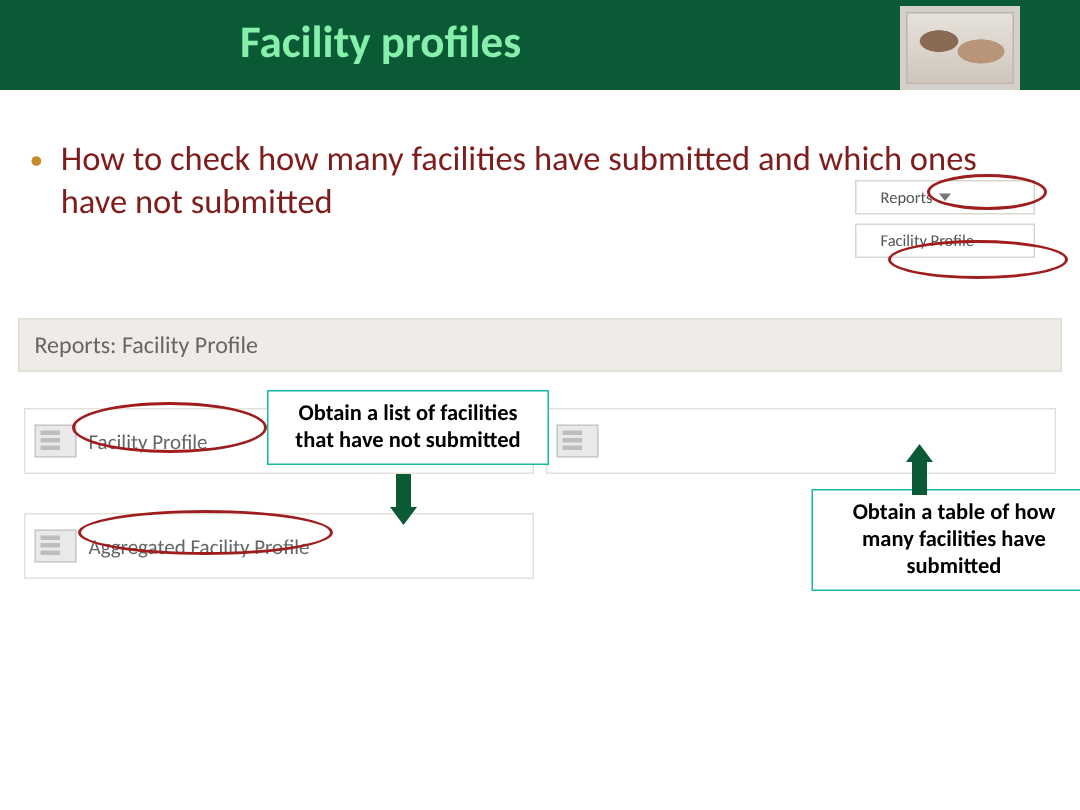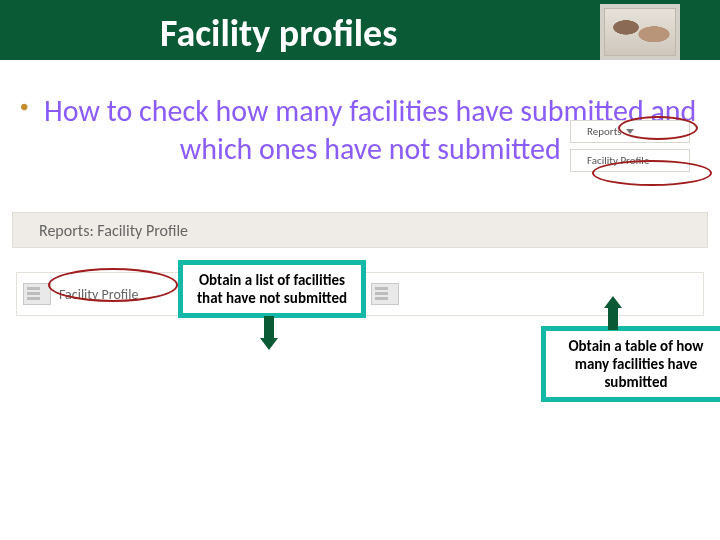--- a/index.html
+++ b/index.html
@@ -1,58 +1,58 @@
 <!DOCTYPE html>
 <html><head>
 <meta charset="utf-8">
 <style>
   * { box-sizing: border-box; }
   html, body { margin: 0; padding: 0; }
   body { width: 720px; height: 540px; font-family: Calibri, Arial, sans-serif; background: #fff; position: relative; overflow: hidden; }
 
   
   .header-bar { position: relative; width: 100%; height: 60px; background: #0a5a35; }
-  .header-title { position: absolute; left: 160px; top: 10px; font-size: 38px; font-weight: 700; color: #ffffff; }
+  .header-title { position: absolute; left: 160px; top: 10px; font-size: 30px; font-weight: 700; color: #86efac; }
   .header-photo { position: absolute; right: 40px; top: 4px; width: 80px; height: 56px; background: #d3cfc9; }
   .header-photo::after { content:""; position:absolute; inset:4px; background:
       radial-gradient(ellipse at 30% 40%, #8a6a55 0 18%, transparent 19%),
       radial-gradient(ellipse at 70% 55%, #b89478 0 22%, transparent 23%),
       linear-gradient(#e6e2da,#cfc7bc); border:1px solid #bdb7ad; }
 
   
   .content { position: absolute; left: 20px; top: 92px; right: 20px; }
   .bullet-row { display: flex; align-items: flex-start; }
   .bullet-dot { color: #c58d2d; font-size: 14px; margin: 6px 12px 0 0; }
-  .bullet-text { font-size: 30px; color: #8b5cf6; line-height: 1.25; text-align: center; }
+  .bullet-text { font-size: 23px; color: #7f1d1d; line-height: 1.25; }
 
   
   .menu-clip { position: absolute; right: 30px; top: 120px; width: 120px; }
   .menu-box { background:#fff; border:1px solid #d9d6d0; padding:4px 16px; font-size:11px; color:#555; margin-bottom:6px; }
   .menu-row { display:flex; align-items:center; gap:4px; }
   .caret-down { width:0; height:0; border-left:4px solid transparent; border-right:4px solid transparent; border-top:5px solid #777; }
   .red-oval { border:2px solid #a01d1d; border-radius:50%; }
   .oval-reports { position:absolute; right:22px; top:116px; width:80px; height:24px; }
   .oval-facprof { position:absolute; right:8px;  top:160px; width:120px; height:26px; }
 
   
-  .grey-bar { position:absolute; left:12px; right:12px; top:212px; height:36px; background:#efece7; border:1px solid #e0ddd6; display:flex; align-items:center; padding-left:26px; font-size:16px; color:#666; }
+  .grey-bar { position:absolute; left:12px; right:12px; top:212px; height:36px; background:#efece7; border:1px solid #e0ddd6; display:flex; align-items:center; padding-left:10px; font-size:16px; color:#666; }
 
   .row1, .row2 { position:absolute; left:12px; right:12px; display:flex; }
   .row1 { top:268px; } .row2 { top:338px; }
   .half { flex:1; padding:4px; position:relative; }
   .card { background:#fff; border:1px solid #e4e1db; height:44px; display:flex; align-items:center; padding-left:6px; gap:8px; }
   .page-icon { width:28px; height:22px; background:#e9e9e9; border:1px solid #c8c8c8; position:relative; }
   .page-icon::before { content:""; position:absolute; left:3px; top:3px; right:10px; height:3px; background:#bdbdbd; box-shadow:0 5px 0 #bdbdbd, 0 10px 0 #bdbdbd; }
   .card-label { font-size:14px; color:#666; }
 
   .red-oval-card1 { position:absolute; left:36px; top:0px; width:130px; height:34px; }
   .red-oval-card2 { position:absolute; left:40px; top:2px; width:170px; height:30px; }
 
   
-  .callout { position:absolute; border:5px solid #14b8a6; background:#fff; font-size:15px; font-weight:700; text-align:center; padding:6px 10px; line-height:1.2; }
+  .callout { position:absolute; border:1px solid #14b8a6; background:#fff; font-size:15px; font-weight:700; text-align:center; padding:6px 10px; line-height:1.2; }
   .callout-1 { left:178px; top:260px; width:188px; }
   .callout-2 { left:541px; top:326px; width:190px; }
 
   
   .arrow { position:absolute; width:18px; }
   .arrow .shaft { width:10px; margin:0 auto; background:#0a5a35; }
   .arrow .head { width:0; height:0; margin:0 auto; border-left:9px solid transparent; border-right:9px solid transparent; }
   .arrow-down .shaft { height:22px; }
   .arrow-down .head  { border-top:12px solid #0a5a35; }
   .arrow-up   .shaft { height:22px; }
@@ -102,20 +102,27 @@
     <div class="red-oval red-oval-card1"></div>
   </div>
   <div class="half">
     <div class="card">
       <div class="page-icon"></div>
     </div>
   </div>
 </div>
 
 <div class="row2">
+  <div class="half">
+    <div class="card">
+      <div class="page-icon"></div>
+      <span class="card-label">Aggregated Facility Profile</span>
+    </div>
+    <div class="red-oval red-oval-card2"></div>
+  </div>
   <div class="half"></div>
 </div>
 
 <div class="callout callout-1">Obtain a list of facilities that have not submitted</div>
 <div class="callout callout-2">Obtain a table of how many facilities have submitted</div>
 
 <div class="arrow arrow-down arrow1">
   <div class="shaft"></div>
     <div class="head"></div>
 </div>

